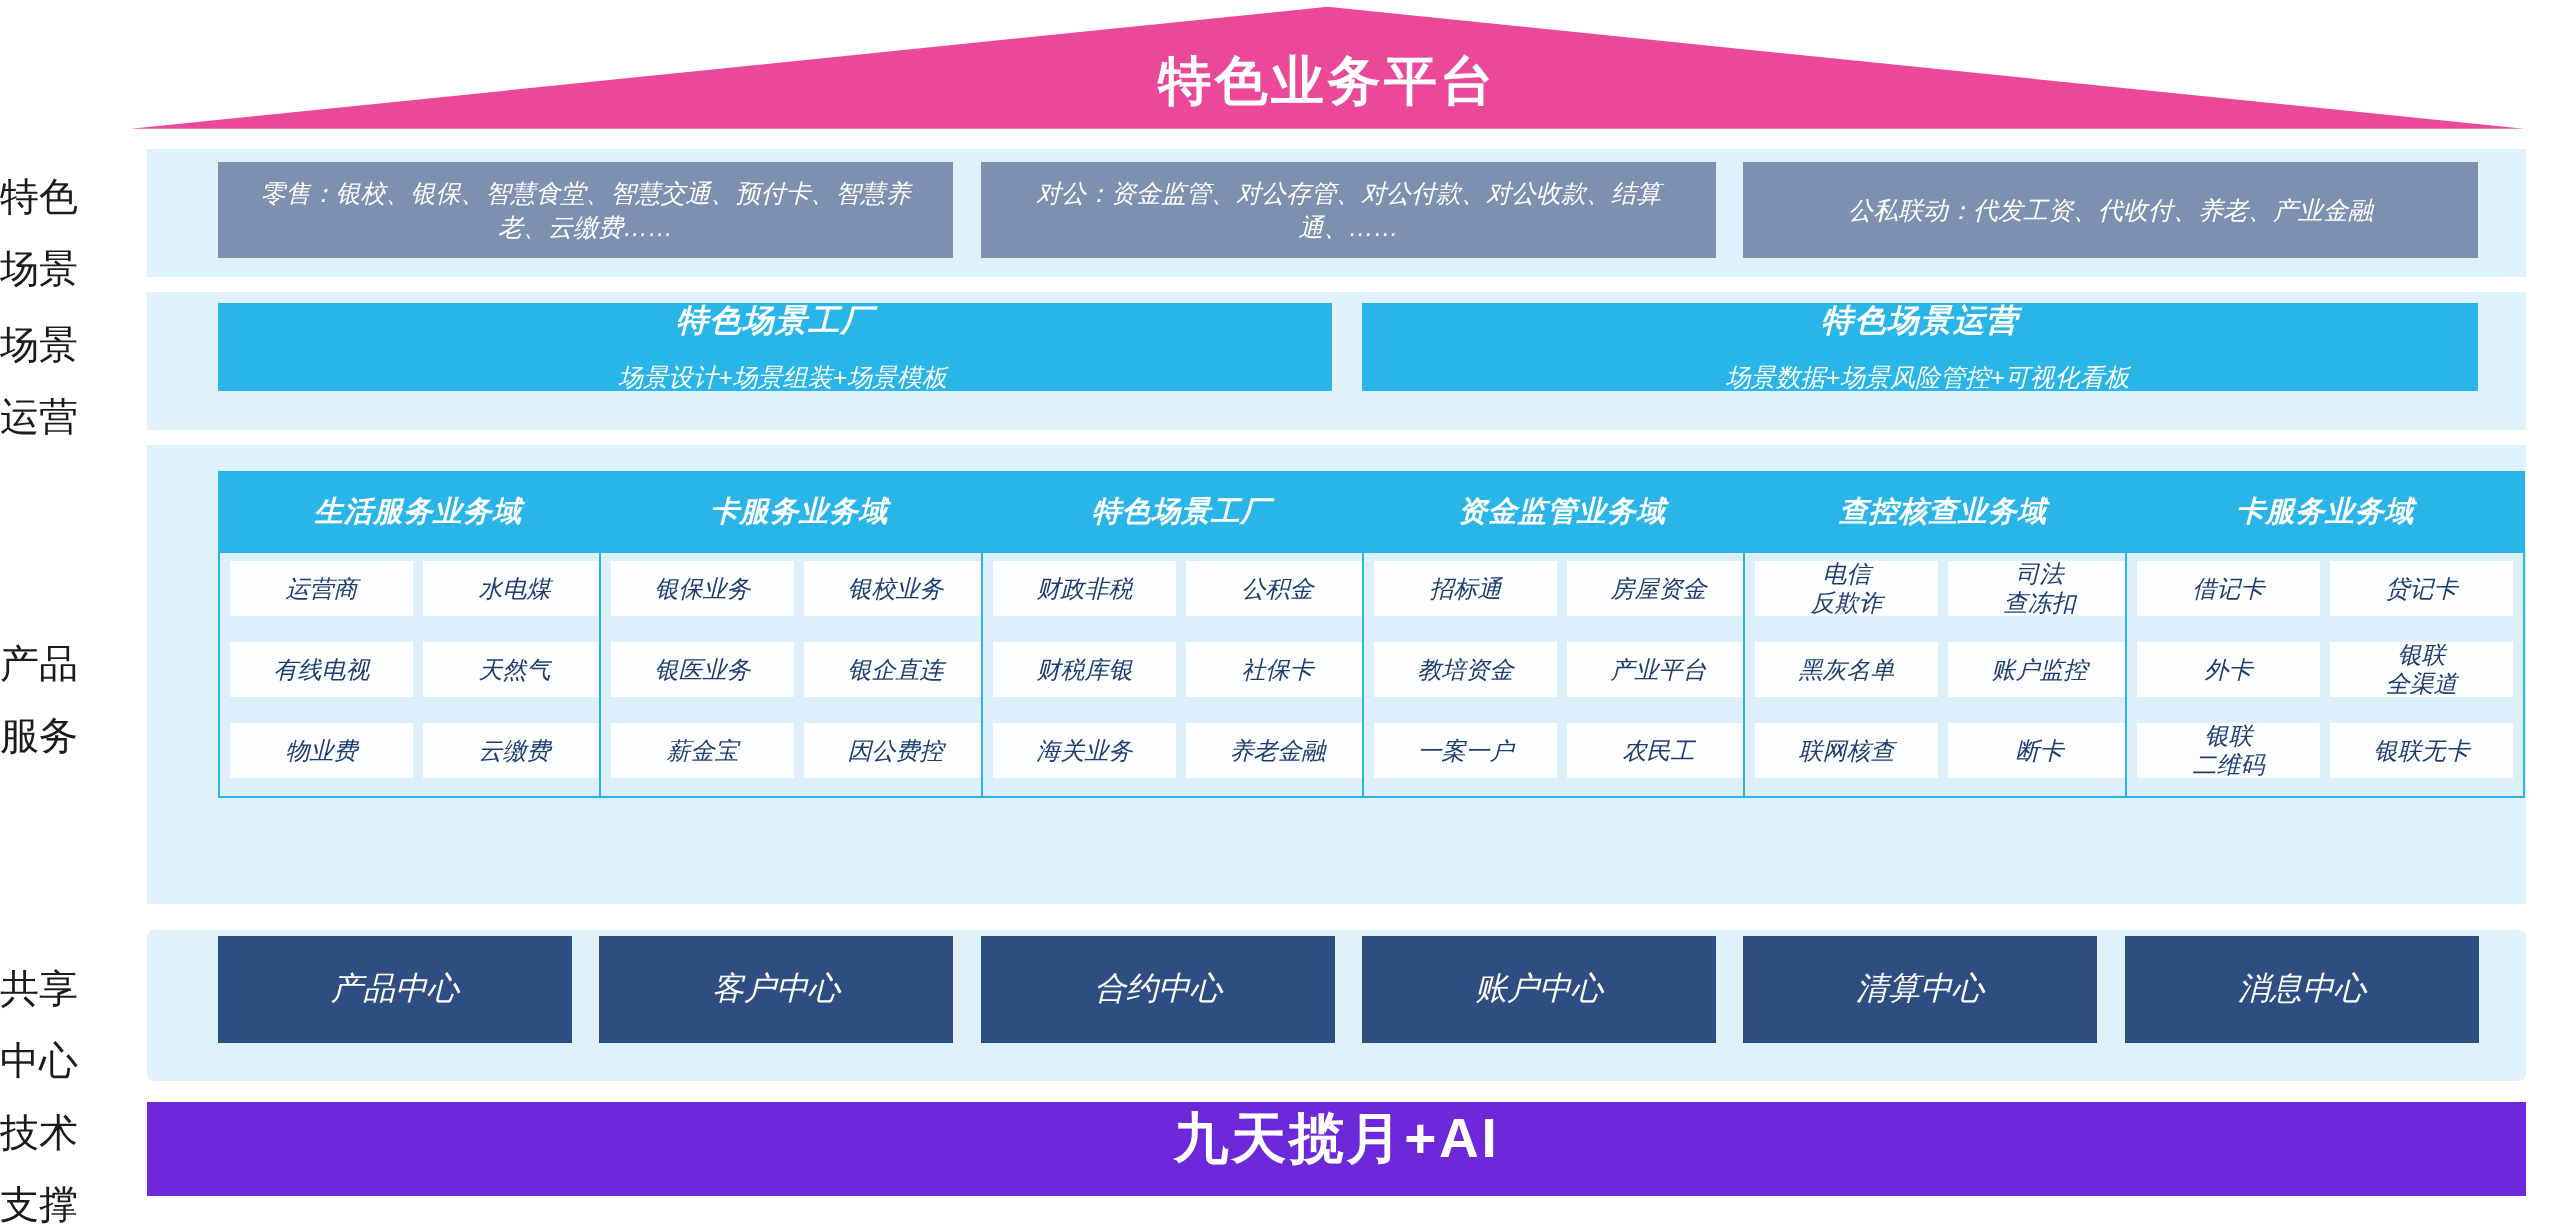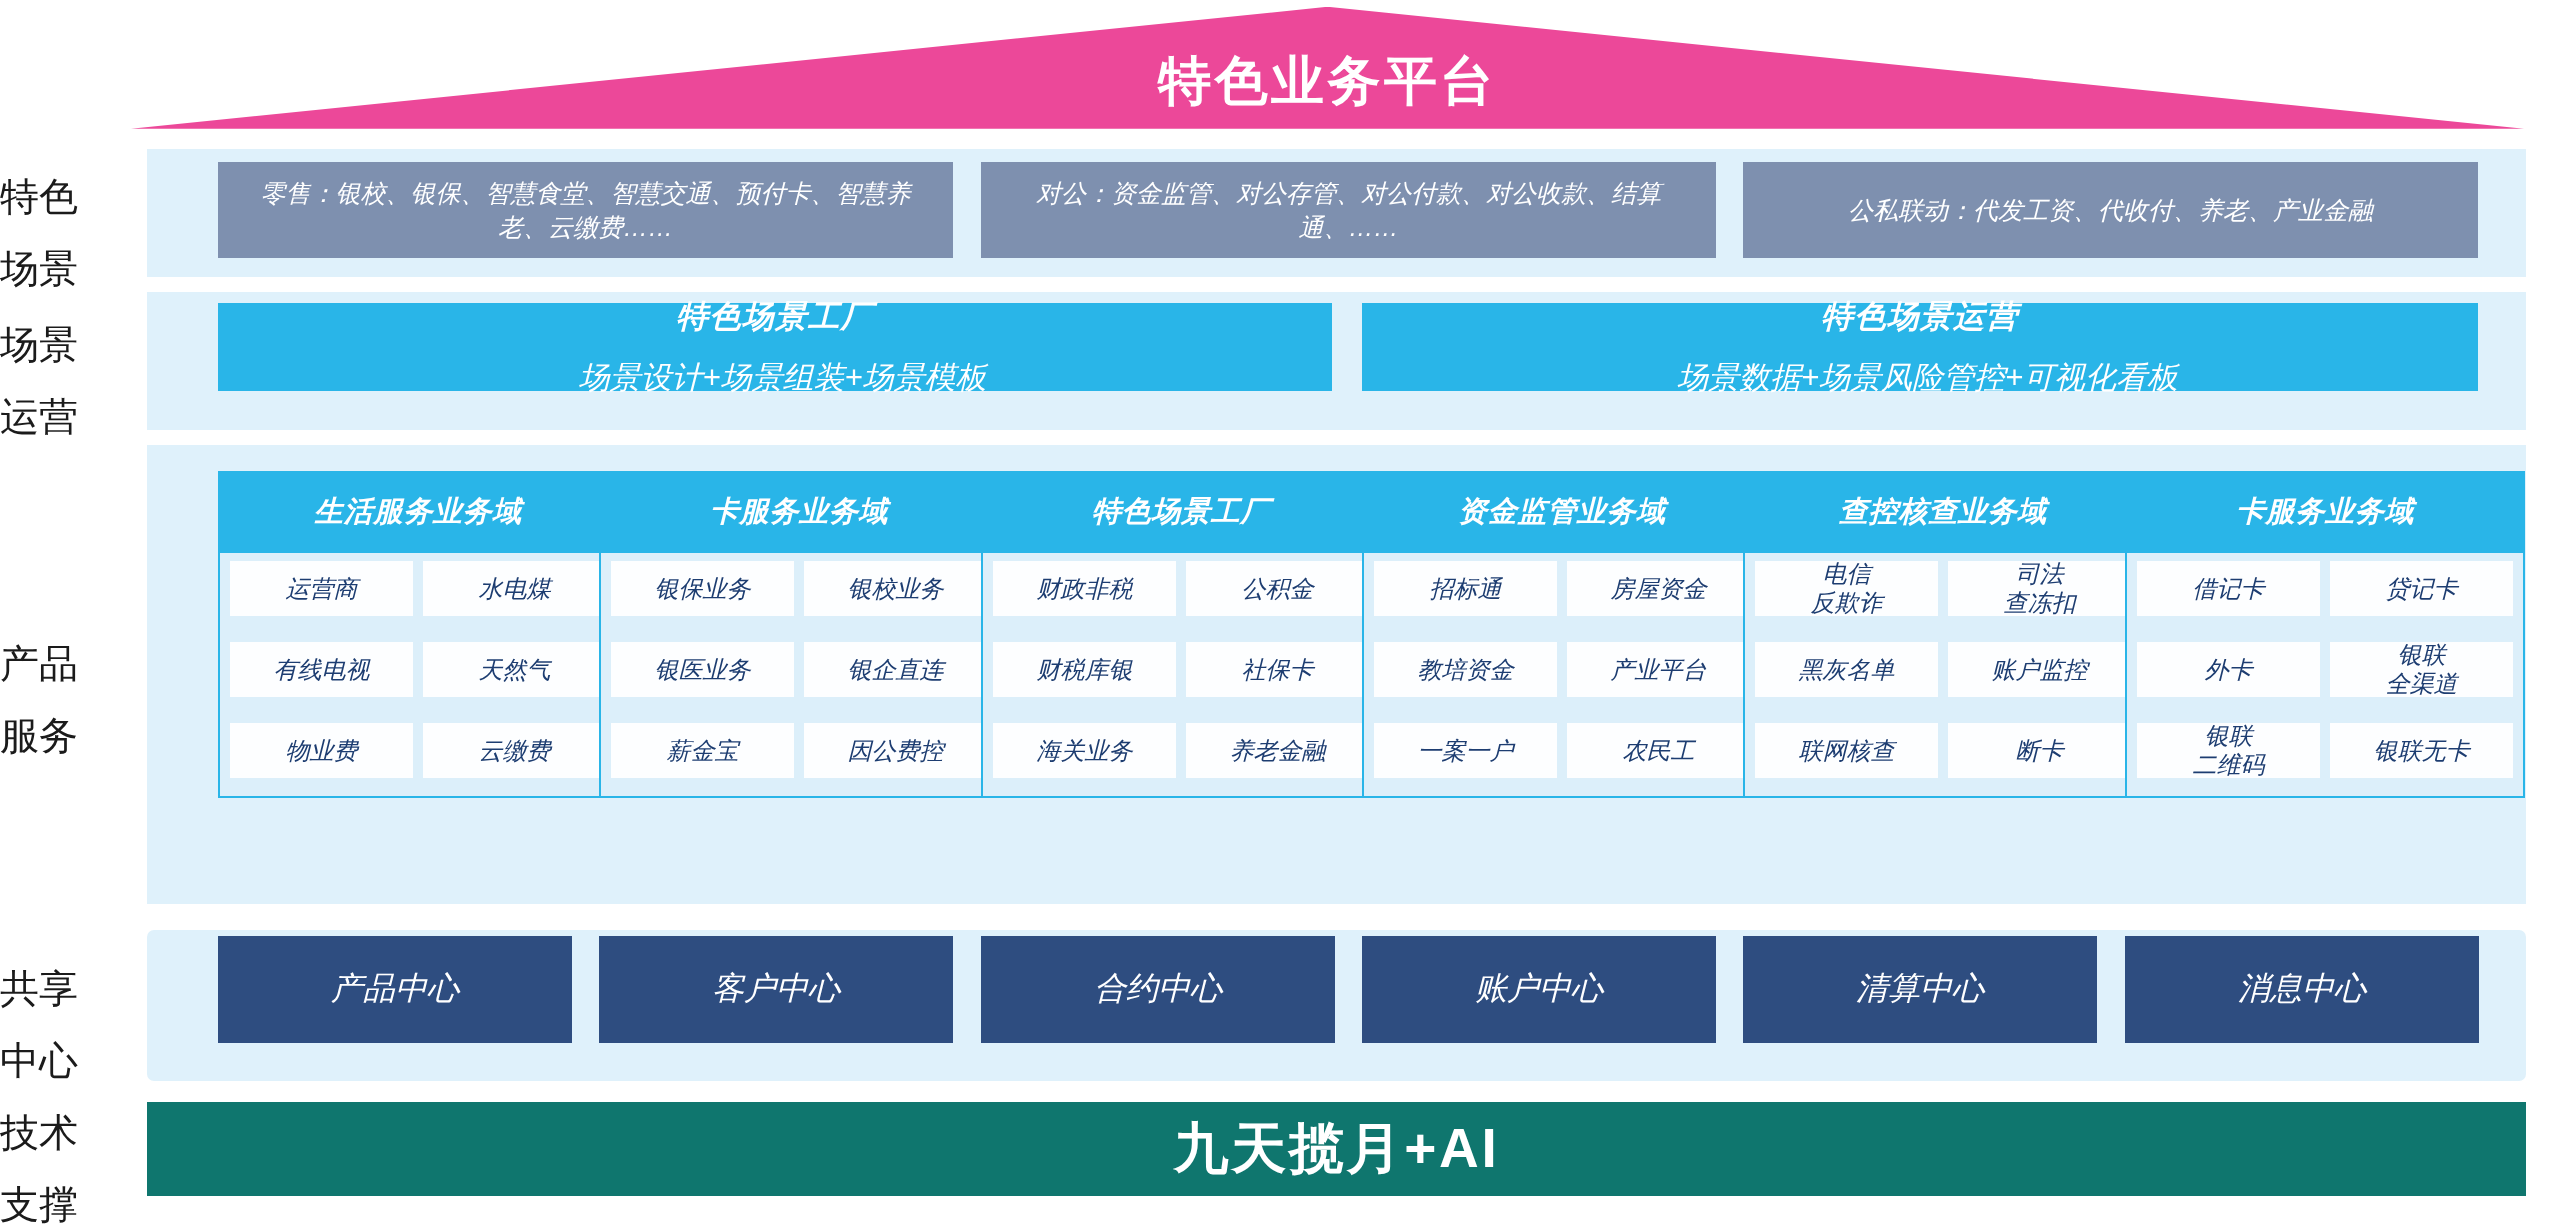--- a/index.html
+++ b/index.html
@@ -38,21 +38,21 @@
     padding:0 29px; box-sizing:border-box;
   }
   
   .cyan-box {
     position:absolute; top:11px; height:88px;
     background:#29b5e8; color:#ffffff;
     display:flex; flex-direction:column; align-items:center; justify-content:center;
     gap:19px; text-align:center;
   }
   .cyan-box .t { font-size:31.5px; font-weight:bold; letter-spacing:1.4px; }
-  .cyan-box .s { font-size:31px;margin-left:15px; }
+  .cyan-box .s { font-size:25px;margin-left:15px; }
   
   .domain {
     position:absolute; top:26px; width:400px; height:327px;
     display:flex; flex-direction:column; box-sizing:border-box;
   }
   .domain-header {
     height:82px; flex:0 0 82px; background:#29b5e8; color:#ffffff;
     font-weight:bold; font-size:29px; letter-spacing:0.7px;
     display:flex; align-items:center; justify-content:center;
   }
@@ -69,22 +69,22 @@
   }
   
   .center-box {
     position:absolute; top:5.5px; width:354px; height:107px;
     background:#2e4d80; color:#ffffff; font-size:32px;
     display:flex; align-items:center; justify-content:center;
   }
   
   .tech-bar {
     position:absolute; left:147px; top:1102px; width:2379px; height:94px;
-    background:#0f766e; color:#ffffff;
-    display:flex; align-items:center; justify-content:center;
+    background:#6d28d9; color:#ffffff;
+    display:flex; align-items:flex-start; justify-content:center;
   }
   .tech-bar-label { font-size:55px; font-weight:bold; letter-spacing:2.7px; }
 </style>
 </head>
 <body>
 
 <div class="page">
 
   <div class="roof">
     <div class="roof-title">特色业务平台</div>

